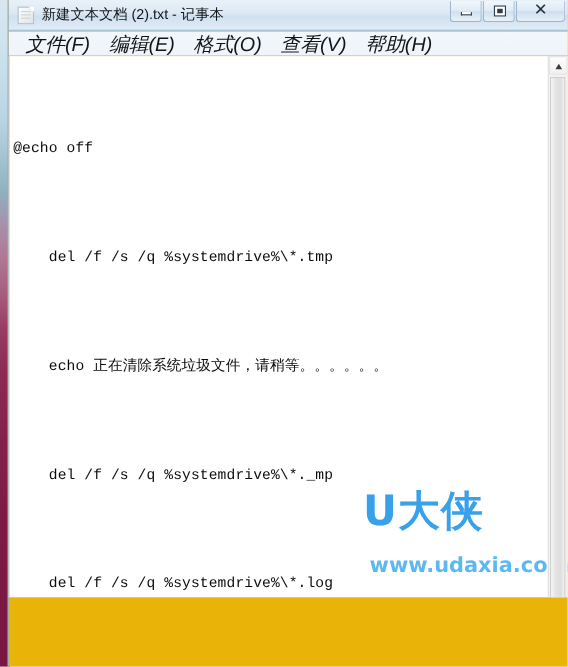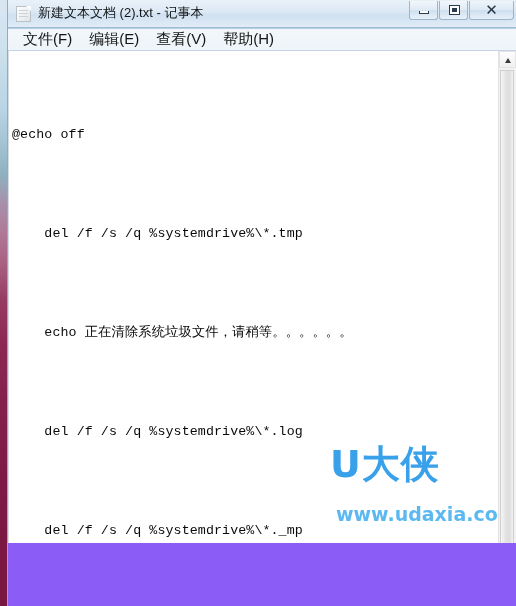--- a/index.html
+++ b/index.html
@@ -36,21 +36,21 @@
         #7a1843 560px,
         #781741 606px);
   }
 
   
   #app-window {
     position: absolute;
     left: 7px; top: 0;
     width: 509px;
     height: 606px;
-    background: #8b5cf6;
+    background: #eab308;
     border-left: 1px solid #8facc4;
     box-sizing: border-box;
   }
 
   #titlebar {
     position: relative;
     height: 28px;
     background: linear-gradient(to bottom, #e9f1f8 0%, #dbe8f4 45%, #cfe0f0 52%, #e2edf7 100%);
     border-bottom: 1px solid #b7cee0;
   }
@@ -158,25 +158,26 @@
     position: relative;
     height: 22px;
     background: linear-gradient(to bottom, #f3f7fb 0%, #eef4f9 100%);
     border-bottom: 1px solid #c4d4e2;
     display: flex;
     align-items: center;
     padding-left: 7px;
     box-sizing: border-box;
   }
   .menu-item {
-    font-size: 15px;
+    font-size: 18px;
     color: #141414;
     padding: 2px 9px 2px 8px;
     white-space: nowrap;
     cursor: default;
+    font-style: italic;
   }
 
   
   #editor-area {
     position: relative;
     height: 492px;
     background: #ffffff;
     overflow: hidden;
     border-left: 1px solid #d6dde4;
     box-sizing: border-box;
@@ -297,32 +298,33 @@
       </div>
       <div class="win-btn" id="close-button">
         <span class="glyph-close">✕</span>
       </div>
     </div>
   </div>
 
   <div id="menubar">
     <div class="menu-item">文件(F)</div>
     <div class="menu-item">编辑(E)</div>
+    <div class="menu-item">格式(O)</div>
     <div class="menu-item">查看(V)</div>
     <div class="menu-item">帮助(H)</div>
   </div>
 
   <div id="editor-area">
 
     <div id="text-content">
       <div class="code-line">@echo off</div>
       <div class="code-line">    del /f /s /q %systemdrive%\*.tmp</div>
       <div class="code-line">    echo 正在清除系统垃圾文件，请稍等。。。。。。</div>
+      <div class="code-line">    del /f /s /q %systemdrive%\*._mp</div>
       <div class="code-line">    del /f /s /q %systemdrive%\*.log</div>
-      <div class="code-line">    del /f /s /q %systemdrive%\*._mp</div>
       
       
       
       
       
       
       
       
       
       

